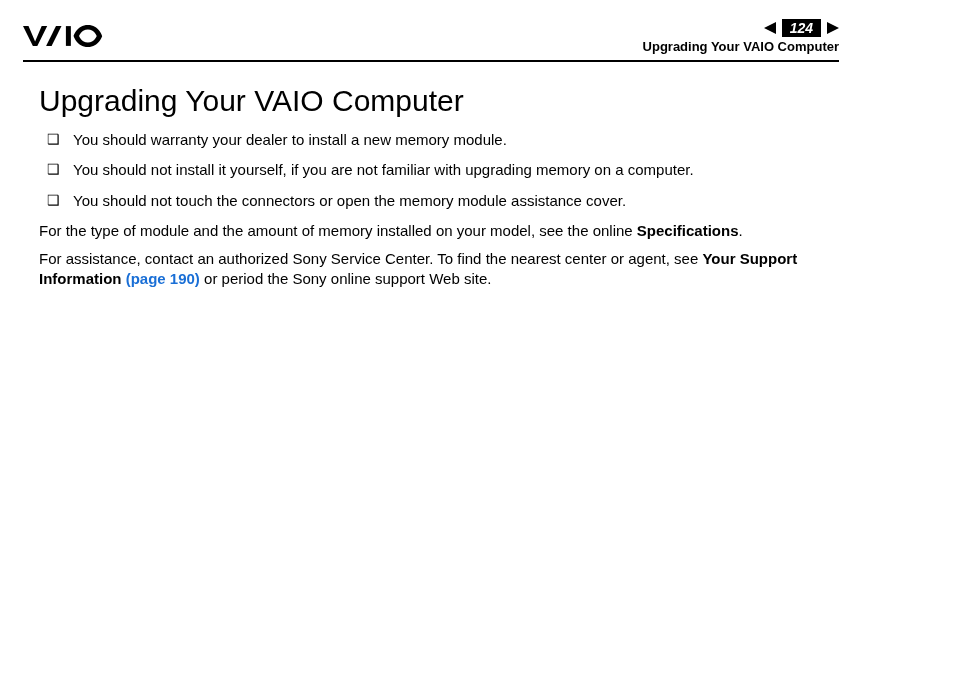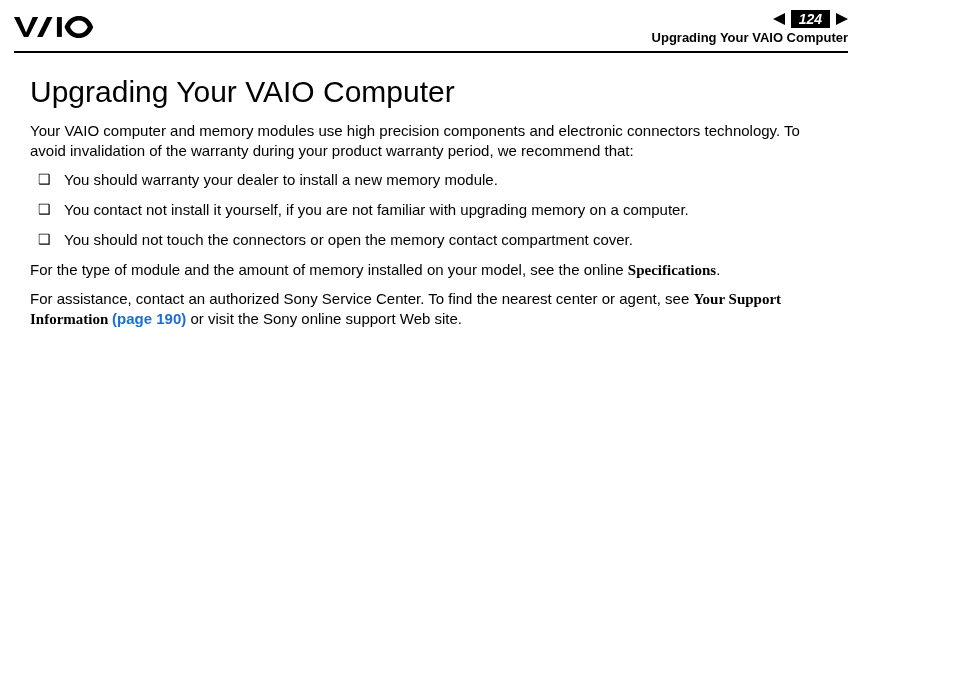--- a/index.html
+++ b/index.html
@@ -1,35 +1,35 @@
 <!DOCTYPE html>
 <html><head>
 <meta charset="utf-8">
 <style>
   * { box-sizing: border-box; margin: 0; padding: 0; }
   html, body { width: 954px; height: 674px; background: #fff; font-family: Arial, Helvetica, sans-serif; color: #000; }
-  .page { width: 862px; height: 674px; position: relative; padding: 0; }
+  .page { width: 862px; height: 674px; position: relative; padding: 9px; }
   .header { display: flex; justify-content: space-between; align-items: flex-start; padding: 10px 14px 4px 14px; }
   .logo { padding-top: 6px; }
   .logo svg { height: 22px; }
   .header-right { text-align: right; }
   .pagenav { display: flex; align-items: center; justify-content: flex-end; gap: 6px; font-weight: bold; font-style: italic; font-size: 15px; }
   .arrow-left, .arrow-right { width: 0; height: 0; border-top: 6px solid transparent; border-bottom: 6px solid transparent; }
   .arrow-left { border-right: 12px solid #000; }
   .arrow-right { border-left: 12px solid #000; }
   .pagenum-box { background: #000; color: #fff; padding: 1px 8px; font-style: italic; font-weight: bold; font-size: 14px; }
   .breadcrumb { font-weight: bold; font-size: 13px; margin-top: 2px; }
   .rule { border: none; border-top: 2px solid #000; margin: 2px 14px 0 14px; }
   .content { padding: 22px 30px 0 30px; }
   h1 { font-weight: normal; font-size: 30px; margin-bottom: 12px; }
   p { font-size: 15px; line-height: 1.35; margin-bottom: 8px; }
   ul { list-style: none; margin: 6px 0 8px 0; }
   li { font-size: 15px; line-height: 1.35; padding-left: 34px; position: relative; margin-bottom: 10px; }
   li::before { content: "❑"; position: absolute; left: 8px; top: 0; font-size: 14px; }
-  .bold { font-weight: bold; font-family: Liberation Serif, serif; }
+  .bold { font-weight: bold; }
   .link { color: #1a6fd6; font-weight: bold; }
 </style>
 </head>
 <body>
 
 <div class="page">
 
   <div class="header">
     <div class="logo">
       <svg viewBox="0 0 200 40" width="110" height="22" aria-hidden="true">
@@ -46,27 +46,26 @@
         <div class="arrow-right"></div>
       </div>
       <div class="breadcrumb">Upgrading Your VAIO Computer</div>
     </div>
   </div>
 
   <hr class="rule">
 
   <div class="content">
     <h1>Upgrading Your VAIO Computer</h1>
-    <p>Your VAIO computer and memory modules use high precision components and electronic connectors technology. To avoid invalidation of the warranty during your product warranty period, we recommend that:</p>
     <ul>
       <li>You should warranty your dealer to install a new memory module.</li>
-      <li>You contact not install it yourself, if you are not familiar with upgrading memory on a computer.</li>
-      <li>You should not touch the connectors or open the memory contact compartment cover.</li>
+      <li>You should not install it yourself, if you are not familiar with upgrading memory on a computer.</li>
+      <li>You should not touch the connectors or open the memory module assistance cover.</li>
     </ul>
     <p>
       <span>For the type of module and the amount of memory installed on your model, see the online </span><span class="bold">Specifications</span><span>.</span>
     </p>
     <p>
-      <span>For assistance, contact an authorized Sony Service Center. To find the nearest center or agent, see </span><span class="bold">Your Support Information </span><span class="link">(page 190)</span><span> or visit the Sony online support Web site.</span>
+      <span>For assistance, contact an authorized Sony Service Center. To find the nearest center or agent, see </span><span class="bold">Your Support Information </span><span class="link">(page 190)</span><span> or period the Sony online support Web site.</span>
     </p>
   </div>
 
 </div>
 
 </body></html>

